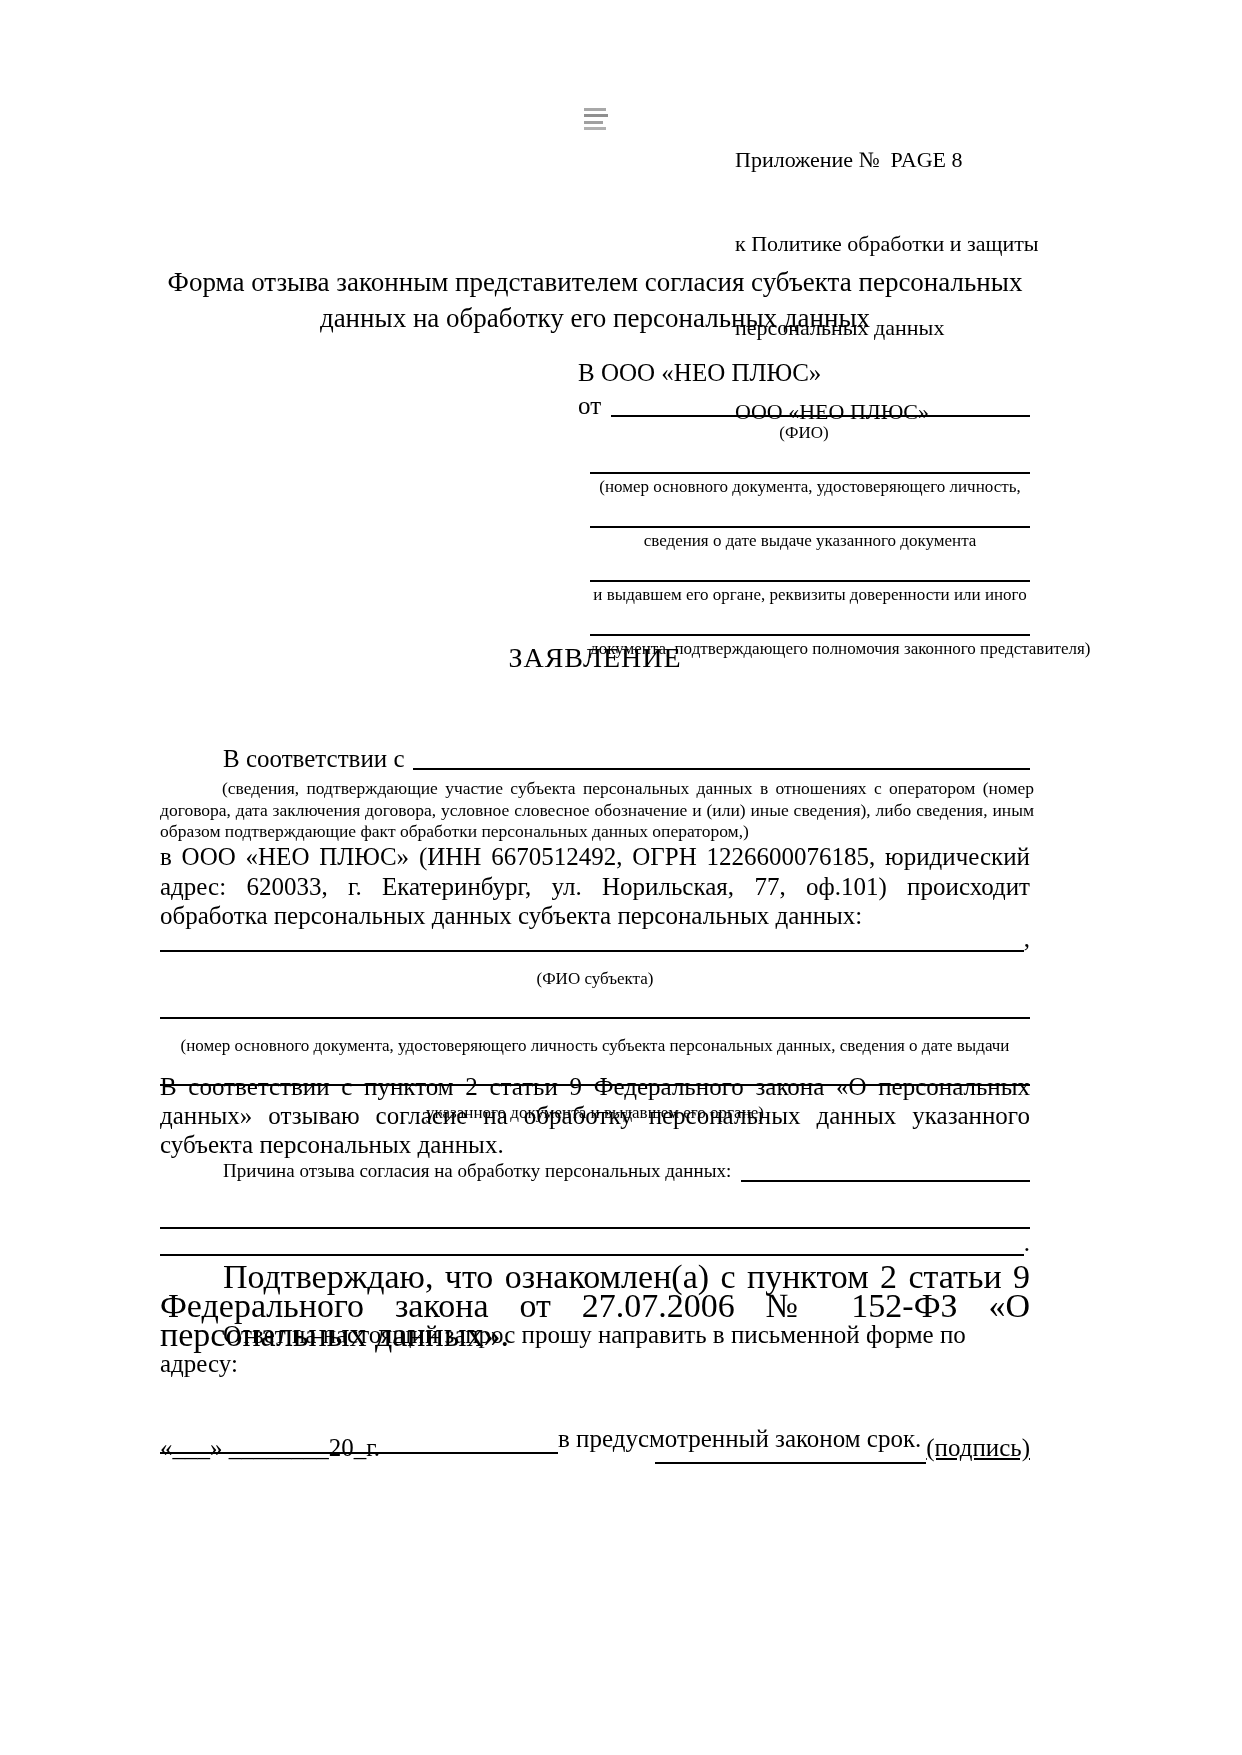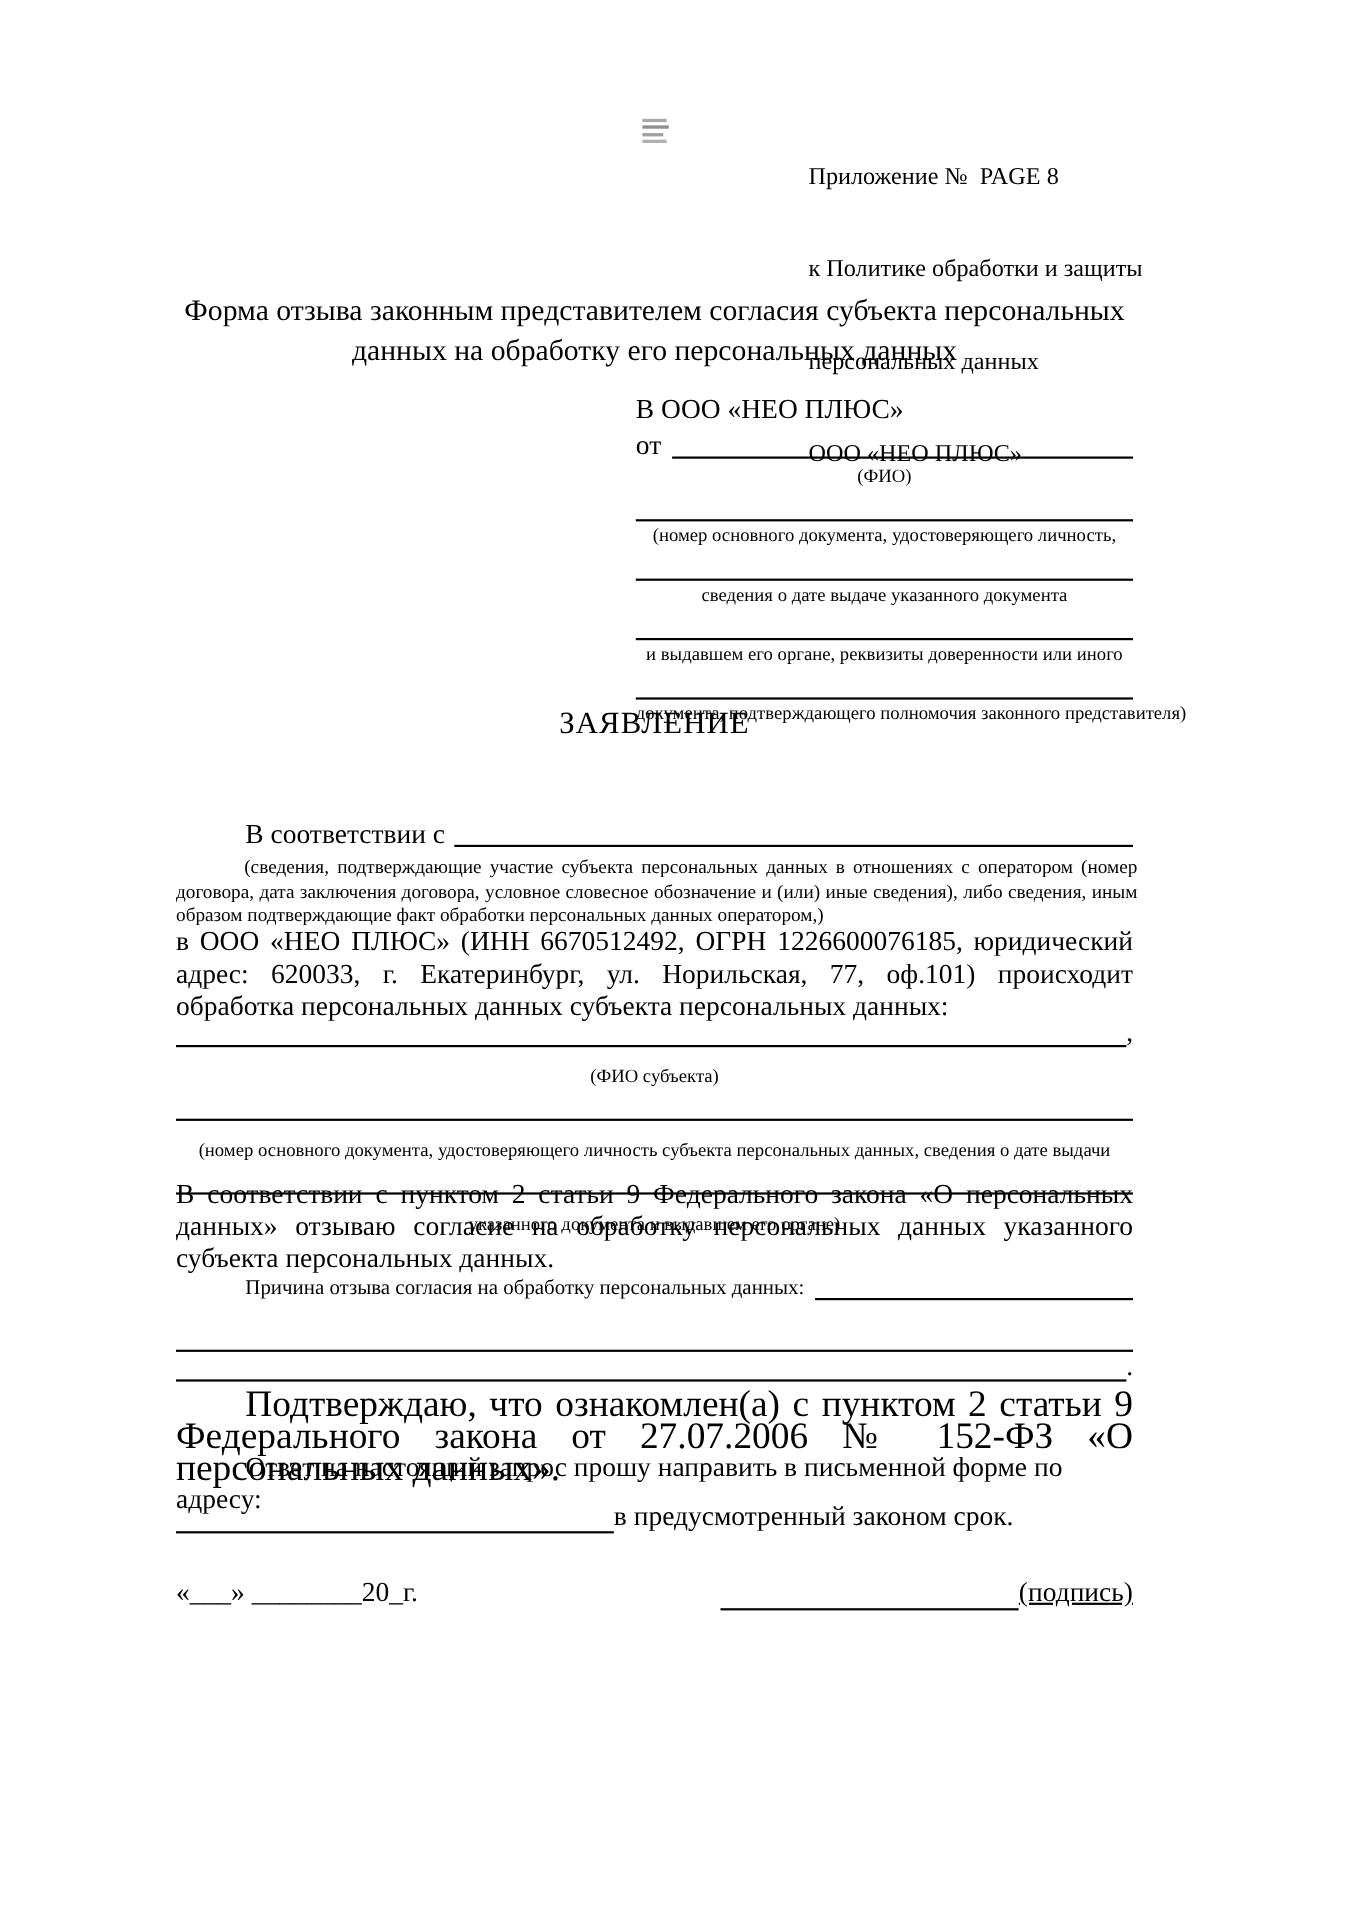--- a/index.html
+++ b/index.html
@@ -41,21 +41,21 @@
 
   
   .addr { position: absolute; top: 356px; left: 578px; width: 452px; font-size: 25px; }
   .addr .to { line-height: 34px; }
   .addr .from-row { display: flex; line-height: 32px; }
   .addr .from-row .fill { flex: 1; margin-left: 10px; margin-bottom: 5px; }
   .cap {
     font-size: 17px; line-height: 21px; text-align: center;
     white-space: nowrap;
   }
-  .addr .pair { margin-top: 13px; }
+  .addr .pair { margin-top: 13px; margin-left: 12px; }
   .addr .pair .fill { display: block; height: 16px; }
   .addr .pair .cap { margin-top: 2px; }
 
   .statement-heading {
     position: absolute; top: 641px; left: 160px; width: 870px;
     text-align: center; font-size: 28px; line-height: 34px; letter-spacing: 1px;
   }
 
   .intro-row {
     position: absolute; top: 744px; left: 160px; width: 870px;
@@ -105,21 +105,21 @@
   .confirm-para {
     position: absolute; top: 1262px; left: 160px; width: 870px;
     font-size: 34px; line-height: 29px; text-align: justify; text-indent: 63px;
   }
 
   .reply-para {
     position: absolute; top: 1320px; left: 160px; width: 870px;
     font-size: 25px; line-height: 29px; text-indent: 63px;
   }
   .reply-row {
-    position: absolute; top: 1364px; left: 160px; width: 870px;
+    position: absolute; top: 1424px; left: 160px; width: 870px;
     display: flex; align-items: flex-end; font-size: 25px; line-height: 30px;
   }
   .reply-row .fill { width: 398px; height: 24px; }
 
   .date-sig-row {
     position: absolute; top: 1432px; left: 160px; width: 870px;
     display: flex; justify-content: space-between; align-items: flex-end;
     font-size: 25px; line-height: 32px;
   }
   .sig-group { display: flex; align-items: flex-end; width: 375px; text-decoration: underline; }

